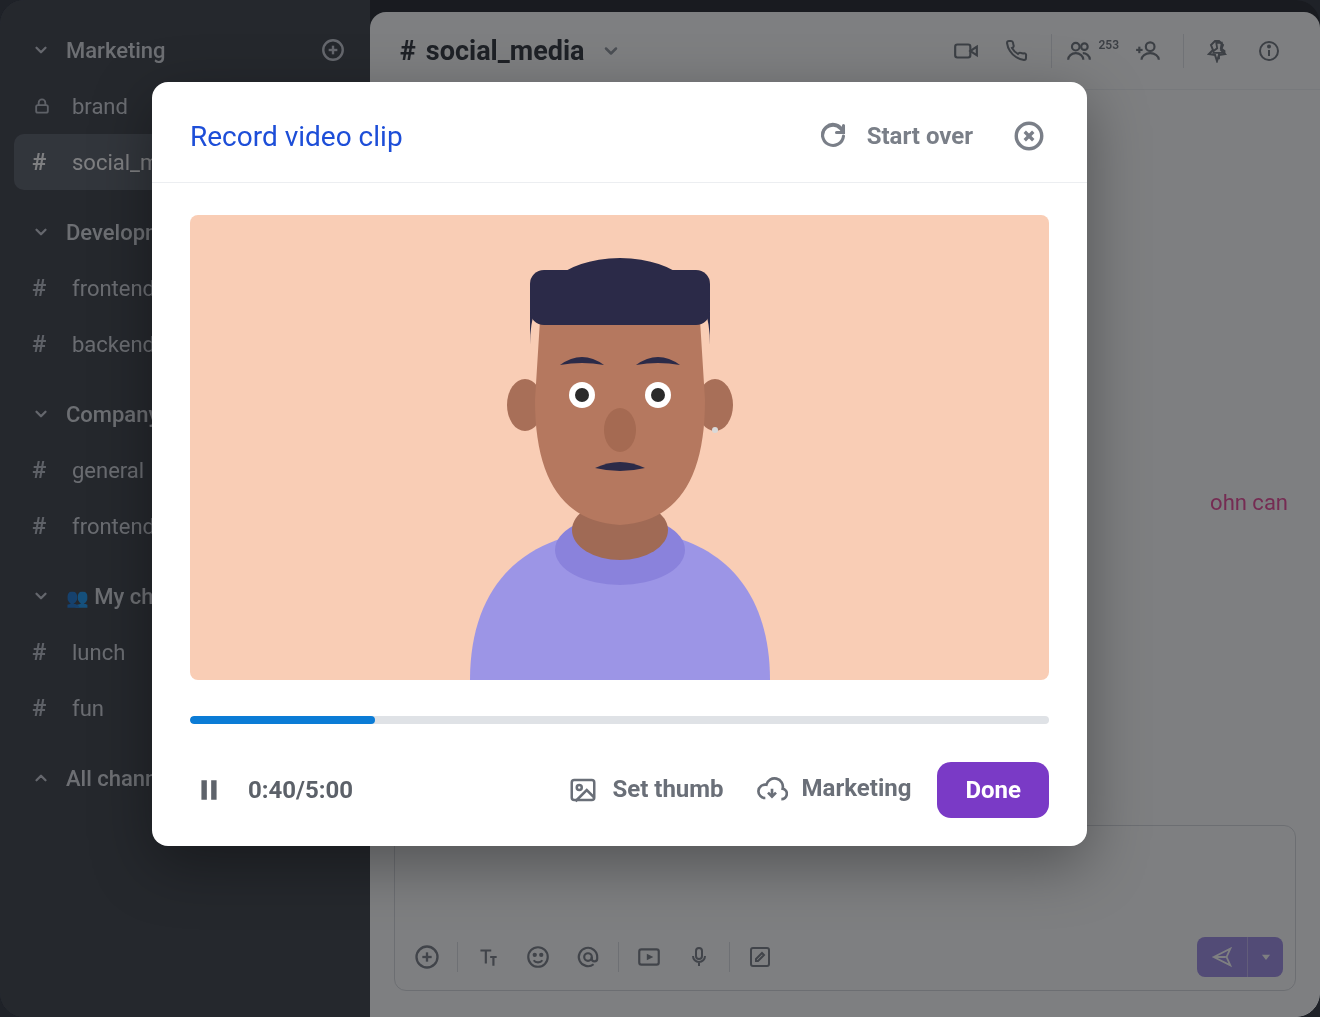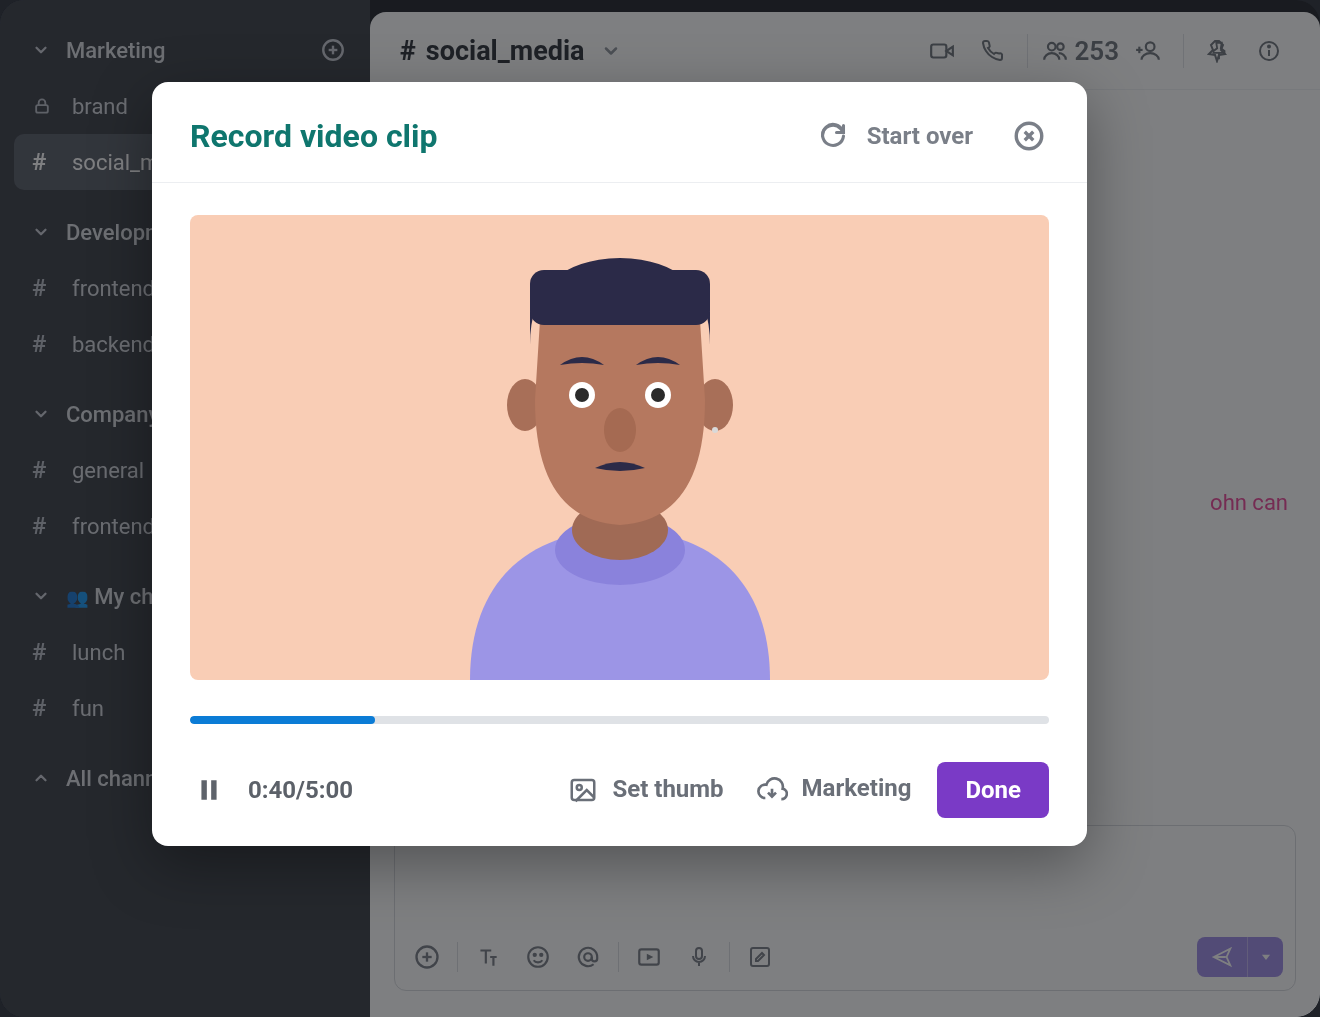--- a/index.html
+++ b/index.html
@@ -111,22 +111,22 @@
   .hdr-icon-btn {
     width: 42px; height: 42px;
     display: flex; align-items: center; justify-content: center;
     color: #6e737b;
     border-radius: 6px;
   }
   .hdr-divider {
     width: 1px; height: 34px; background: #e0e2e6; margin: 0 6px;
   }
   .members {
-    display: flex; align-items: center; gap: 6px;
-    color: #6e737b; font-size: 26px; font-weight: 600;
+    display: flex; gap: 6px;
+    color: #6e737b; font-size: 12px; font-weight: 600;
   }
   .chat-body {
     flex: 1;
     position: relative;
     padding: 30px;
     overflow: hidden;
   }
   .msg-fragment {
     position: absolute;
     right: 32px;
@@ -197,23 +197,23 @@
     box-shadow: 0 18px 60px rgba(0,0,0,0.35);
     padding-bottom: 28px;
   }
   .modal-header {
     display: flex;
     align-items: center;
     padding: 34px 38px 26px 38px;
     border-bottom: 1px solid #eceef1;
   }
   .modal-title {
-    font-size: 32px;
-    font-weight: 700;
-    color: #0f766e;
+    font-size: 28px;
+    font-weight: 400;
+    color: #1d4ed8;
     flex: 1;
   }
   .start-over {
     display: flex; align-items: center; gap: 20px;
     color: #7a7f88;
     font-size: 24px;
     font-weight: 700;
     margin-right: 36px;
   }
   .start-over svg { color: #7a7f88; }
@@ -268,21 +268,21 @@
     display:flex; align-items:flex-start; gap: 14px;
     color: #6a6f78; font-size: 24px; font-weight: 700;
     padding: 6px 6px;
   }
   .done-btn {
     background: #7a3ac6;
     color: #fff;
     font-size: 24px;
     font-weight: 700;
     padding: 14px 28px;
-    border-radius: 8px;
+    border-radius: 14px;
   }
   svg { display:block; }
 </style>
 </head>
 <body>
 
 <div class="app">
 
   <div class="sidebar">
 

